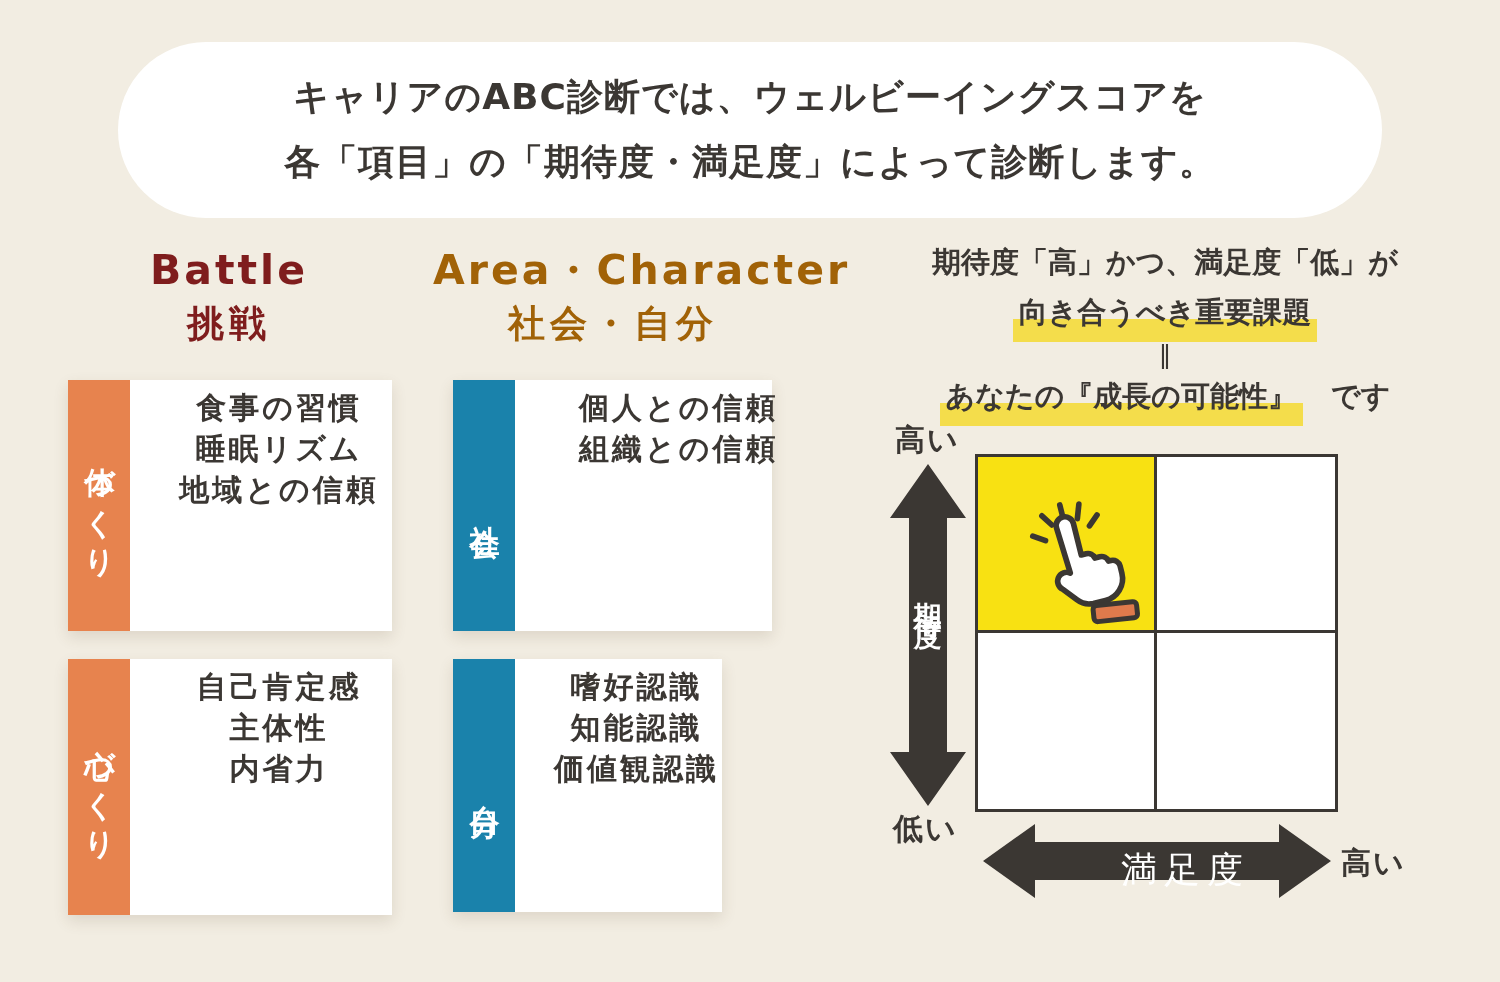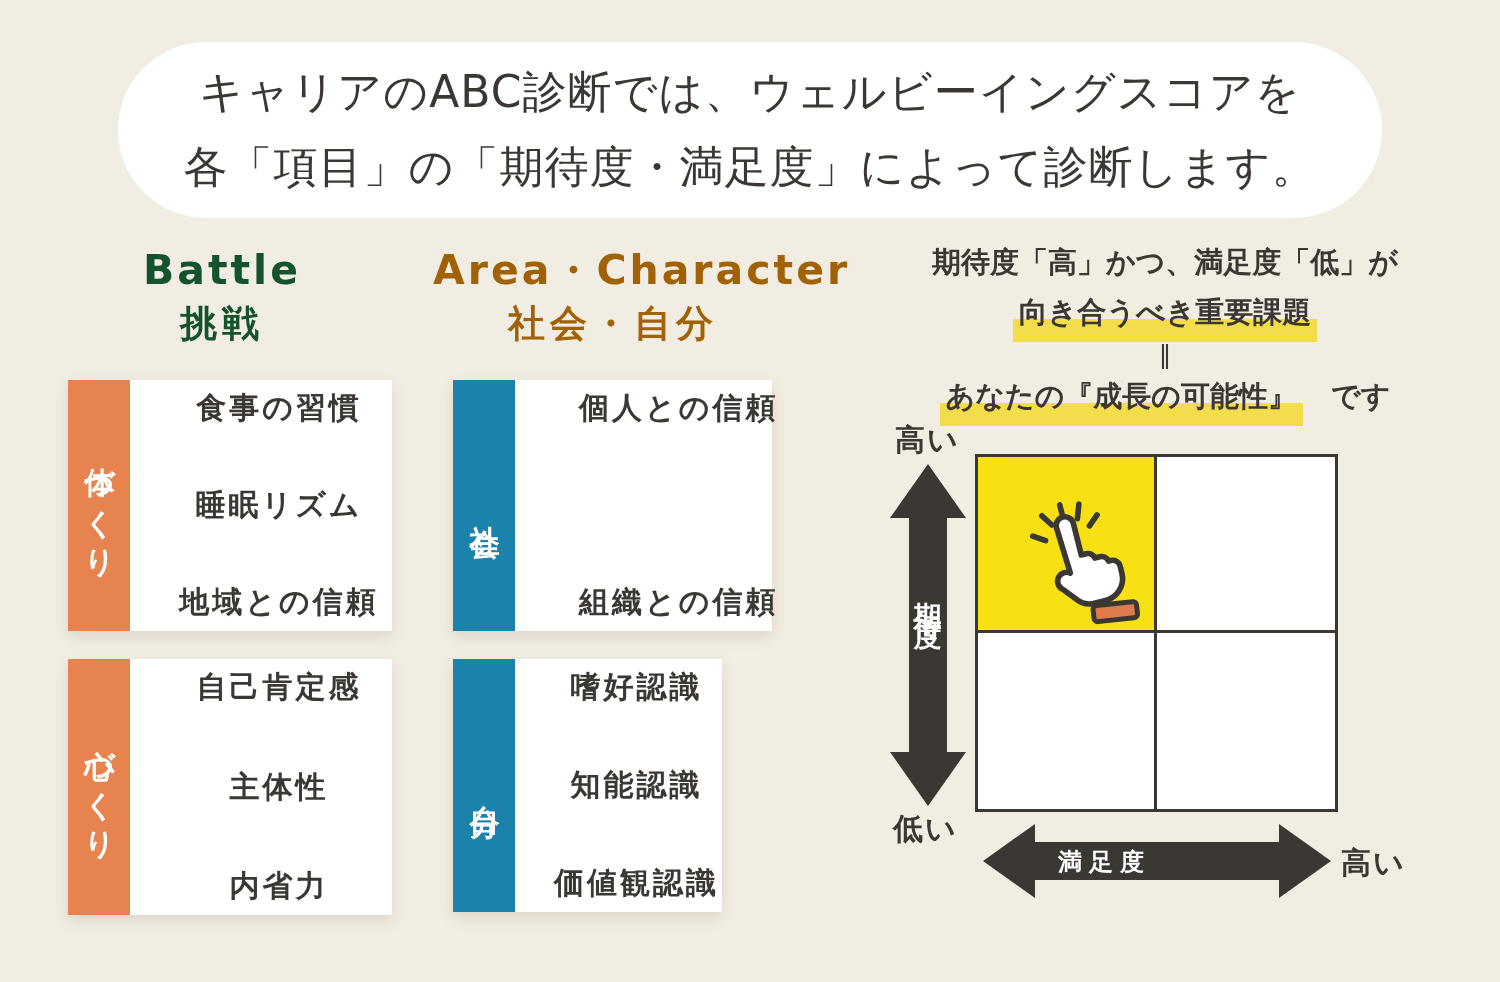--- a/index.html
+++ b/index.html
@@ -9,45 +9,45 @@
     background:#F2EDE2; color:#3B3733;
     font-family:"DejaVu Sans", sans-serif;
   }
 
   
   .banner {
     position:absolute; left:118px; top:42px; width:1264px; height:176px;
     background:#FFFFFF; border-radius:92px;
     display:flex; flex-direction:column; align-items:center; justify-content:center; gap:16px;
   }
-  .banner .t { font-size:44px; font-weight:400; letter-spacing:1px; white-space:nowrap; }
+  .banner .t { font-size:36px; font-weight:700; letter-spacing:1px; white-space:nowrap; }
 
   
   .col-header { position:absolute; text-align:center; font-weight:700; line-height:1; }
   .col-header .hdr-en { font-size:41px; letter-spacing:3px; white-space:nowrap; }
   .col-header .hdr-ja { font-size:37px; letter-spacing:5px; margin-top:14px; white-space:nowrap; }
-  #hdr-battle { left:60px;  top:250px; width:324px; color:#14532d; }
+  #hdr-battle { left:67px;  top:250px; width:324px; color:#7f1d1d; }
   #hdr-area   { left:433px; top:250px; width:360px; color:#a16207; }
 
   
   .card {
     position:absolute; display:flex; background:#FFFFFF;
     box-shadow:0 6px 14px rgba(90,70,40,.14);
   }
   .card .side {
     width:62px; flex:0 0 62px; color:#FFFFFF;
     display:flex; align-items:center; justify-content:center;
     writing-mode:vertical-rl; text-orientation:upright;
     font-size:30px; font-weight:700; letter-spacing:5px;
   }
   .card.orange .side { background:#E7834E; }
   .card.blue   .side { background:#1A82AB; }
   .card .items {
     flex:1; display:flex; flex-direction:column;
-    justify-content:space-between; align-items:center; padding:8px 0;margin-left:36px;
+    justify-content:flex-start; align-items:center; padding:8px 0;margin-left:36px;
   }
   .card .item { font-size:30px; font-weight:600; letter-spacing:3px; white-space:nowrap; }
   #card-a1 { left:68px;  top:380px; width:324px; height:251px; }
   #card-a2 { left:68px;  top:659px; width:324px; height:256px; }
   #card-b1 { left:453px; top:380px; width:319px; height:251px;gap:28px; }
   #card-b2 { left:453px; top:659px; width:269px; height:253px; }
 
   
   #note { position:absolute; left:915px; top:246px; width:500px; text-align:center;
           font-weight:700; font-size:29px; line-height:1.15; }
@@ -64,22 +64,22 @@
   #cap-sat-high { left:1341px; top:843px; }
 
   #y-arrow { position:absolute; left:886px; top:464px; }
   #y-arrow-label {
     position:absolute; left:914px; top:579px; width:32px; color:#FFFFFF;
     writing-mode:vertical-rl; text-orientation:upright;
     font-size:28px; font-weight:700; letter-spacing:9px; z-index:3; white-space:nowrap;
   }
   #x-arrow { position:absolute; left:983px; top:822px; }
   #x-arrow-label {
-    position:absolute; left:1058px; top:846px; width:192px; text-align:left;
-    color:#FFFFFF; font-size:24px; font-weight:700; letter-spacing:7px; z-index:3; white-space:nowrap;
+    position:absolute; left:1058px; top:846px; width:192px; text-align:right;
+    color:#FFFFFF; font-size:36px; font-weight:400; letter-spacing:7px; z-index:3; white-space:nowrap;
   }
 
   #grid {
     position:absolute; left:975px; top:454px; width:363px; height:358px;
     border:3px solid #3B3733; background:#FFFFFF;
     display:grid; grid-template-columns:1fr 1fr; grid-template-rows:1fr 1fr;
   }
   #grid .q1 { background:#F8E112; border-right:3px solid #3B3733; border-bottom:3px solid #3B3733; }
   #grid .q2 { border-bottom:3px solid #3B3733; }
   #grid .q3 { border-right:3px solid #3B3733; }

